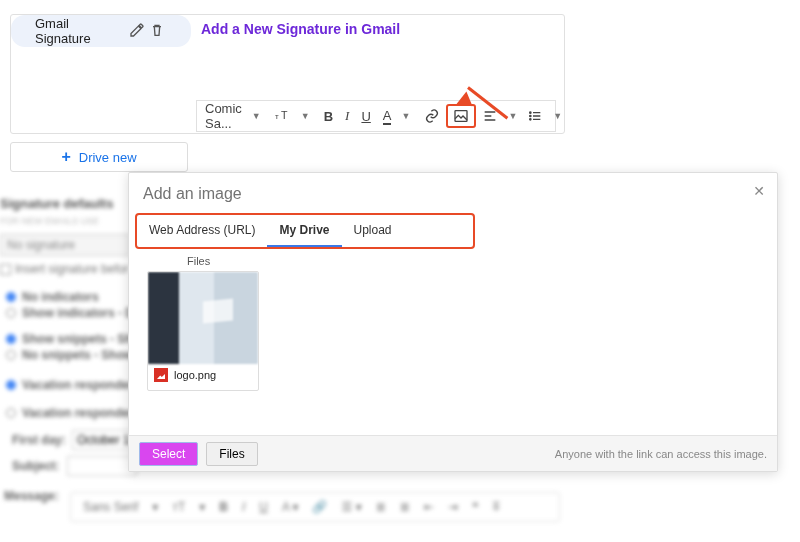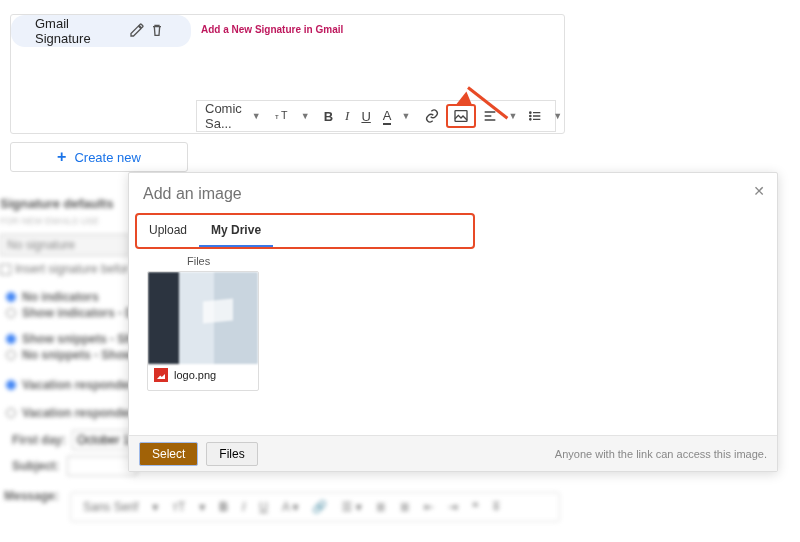--- a/index.html
+++ b/index.html
@@ -5,21 +5,21 @@
   * { box-sizing: border-box; margin: 0; padding: 0; }
   body { font-family: Arial, Helvetica, sans-serif; font-size: 13px; color: #222; width: 800px; height: 542px; position: relative; background: #fff; overflow: hidden; }
 
   
   .bg-wrap { position: absolute; left: 0; top: 0; width: 800px; height: 542px; }
   .sig-row { position: absolute; left: 10px; top: 14px; width: 555px; height: 120px; border: 1px solid #e0e0e0; border-radius: 3px; display: flex; }
   .sig-name-box { width: 180px; background: #edf2fb; display: flex; align-items: center; padding: 6px 24px; font-size: 13px; height: 32px; border-radius: 14px; }
   .sig-name-box .spacer { flex: 1; }
   .sig-name-box .ico { width: 20px; text-align: center; color: #555; cursor: pointer; }
   .sig-editor { flex: 1; padding: 6px 10px; }
-  .sig-text { font-family: "Comic Sans MS", cursive, sans-serif; color: #be185d; font-weight: 700; font-size: 10px; }
+  .sig-text { font-family: "Comic Sans MS", cursive, sans-serif; color: #6d28d9; font-weight: 700; font-size: 14px; }
 
   .toolbar { position: absolute; left: 196px; top: 100px; display: flex; align-items: center; gap: 0; font-size: 13px; border:1px solid #e0e0e0; padding:4px 0; height:32px; width:360px; background:#fff; }
   .toolbar .tool { padding: 3px 6px; cursor: pointer; color: #444; display:flex; align-items:center; justify-content:center; }
   .toolbar .font-label { padding-left:8px; }
   .toolbar .dd { font-size: 9px; color:#777; padding:0 4px; }
   .toolbar .sep { width:1px; height:20px; background:#e0e0e0; margin:0 2px; }
   .img-tool { border: 2px solid #e84a26; border-radius: 3px; padding: 2px 5px !important; }
 
   .arrow { position: absolute; left: 465px; top: 60px; pointer-events: none; }
   .arrow-line { width: 50px; height: 3px; background: #e84a26; transform: rotate(38deg); transform-origin: left center; position:absolute; left:3px; top:26px;}
@@ -63,21 +63,21 @@
      linear-gradient(90deg, #2c3440 0 28%, #dfe7ee 28% 60%, #c9d5df 60% 100%);
      filter: blur(1.2px);
      position:relative;
   }
   .thumb::after{ content:""; position:absolute; left:50%; top:30%; width:30px; height:22px; background:#fff; transform:skewY(-6deg); opacity:.7;}
   .file-caption { display:flex; align-items:center; gap:6px; padding:4px 6px; font-size:11px; }
   .file-ico { width:14px; height:14px; background:#d93025; position:relative; }
   .file-ico::after{ content:""; position:absolute; left:3px; top:6px; width:8px; height:5px; background:#fff; clip-path: polygon(0 100%, 40% 30%, 60% 60%, 100% 0, 100% 100%);}
   .dlg-footer { position:absolute; left:0; right:0; bottom:0; background:#f5f5f5; border-top:1px solid #e3e3e3; height:36px; display:flex; align-items:center; padding:0 10px; gap:8px; }
   .btn { height:24px; padding:0 12px; border:1px solid #ccc; background:#f0f0f0; font-size:12px; cursor:pointer; border-radius:2px;}
-  .btn.primary { background:#a16207; border-color:#9fbaea; color:#fff; }
+  .btn.primary { background:#d946ef; border-color:#9fbaea; color:#fff; }
   .footer-note { margin-left:auto; font-size:11px; color:#888; }
 
   svg.ic { width:16px; height:16px; }
 </style>
 </head>
 <body>
 
 <div class="bg-wrap">
 
   <div class="sig-row">
@@ -148,21 +148,21 @@
     <span class="dd">▼</span>
   </div>
 
   <div class="arrow">
     <div class="arrow-line"></div>
     <div class="arrow-head"></div>
   </div>
 
   <div class="create-new">
     <span class="plus">+</span>
-    <span>Create new</span>
+    <span>Drive new</span>
   </div>
 
   <div class="bg-blur sec-title" style="top:196px">Signature defaults</div>
   <div class="bg-blur sec-sub" style="top:216px">FOR NEW EMAILS USE</div>
   <div class="bg-blur no-sig-box">No signature</div>
   <div class="bg-blur chk-line" style="top:262px">
       <span style="width:11px;height:11px;border:1px solid #999;"></span>
       <span>Insert signature befor</span>
     </div>
 
@@ -224,22 +224,23 @@
       <span class="t"><s>T</s></span>
   </div>
 </div>
 
 <div class="dialog">
   <div class="dlg-title">Add an image</div>
   <div class="dlg-close">✕</div>
 
   <div class="tabs-wrap">
     <div class="tabs">
+      <div class="tab">Web Address (URL)</div>
+      <div class="tab active">My Drive</div>
       <div class="tab">Upload</div>
-      <div class="tab active">My Drive</div>
     </div>
   </div>
 
 
   <div class="files-label">Files</div>
 
   <div class="file-tile">
     <div class="thumb"></div>
     <div class="file-caption">
       <span class="file-ico"></span>

